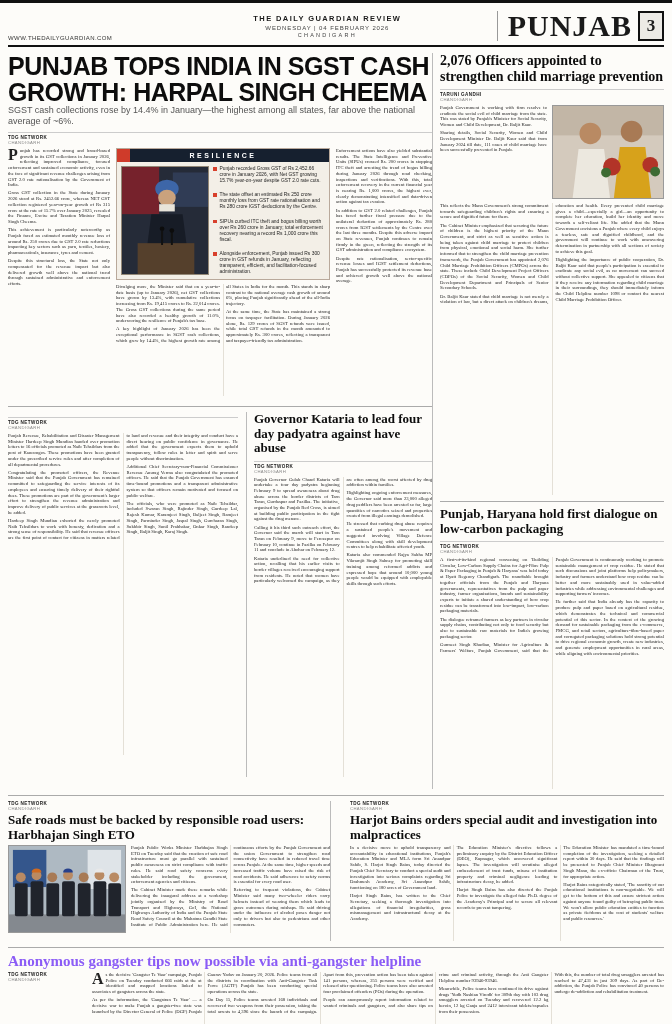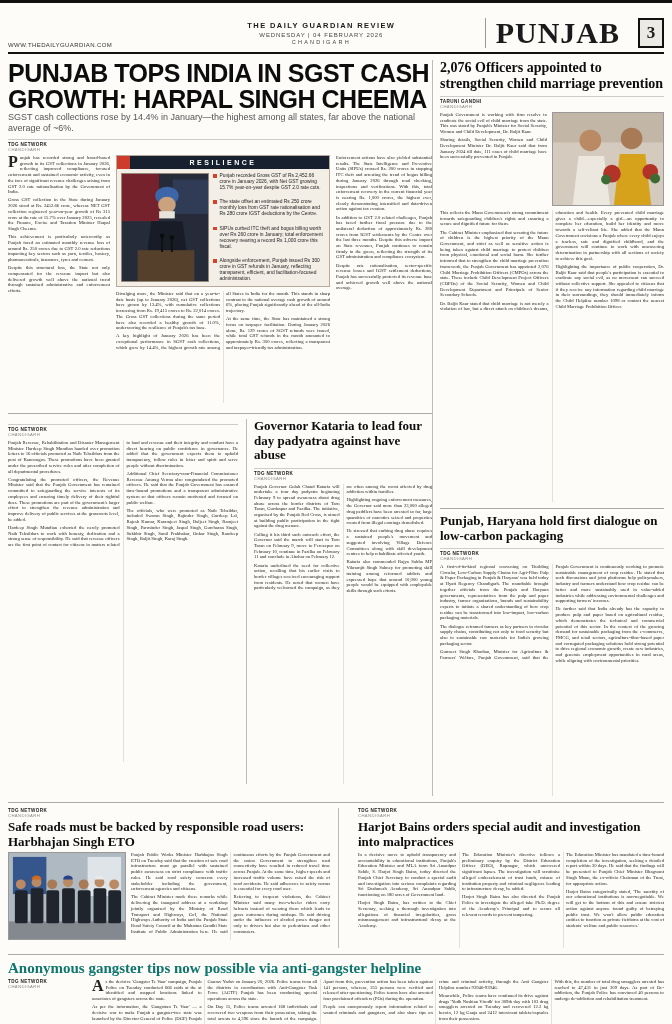--- a/index.html
+++ b/index.html
@@ -1,26 +1,26 @@
 <!DOCTYPE html>
 <html><head>
 <meta charset="utf-8">
 <style>
   *{box-sizing:border-box;margin:0;padding:0}
   html,body{background:#e9e7e2}
   .page{width:672px;height:1024px;margin:0 auto;background:#fdfcf9;color:#1a1a1a;
         font-family:"Liberation Serif",serif;overflow:hidden;padding:0 8px;position:relative}
   .topbar{height:3px;background:#111;margin:0 -8px}
-  .header{display:flex;align-items:flex-start;justify-content:space-between;padding:15px 0 4px;border-bottom:2px solid #111}
+  .header{display:flex;align-items:flex-start;justify-content:space-between;padding:8px 0 4px;border-bottom:2px solid #111}
   .site{font-family:"Liberation Sans",sans-serif;font-size:6px;letter-spacing:.4px;color:#333;align-self:flex-end;width:150px}
   .header-center{text-align:center;align-self:center}
   .paper-name{font-family:"Liberation Sans",sans-serif;font-weight:bold;font-size:7.5px;letter-spacing:1.4px}
   .edition-date{font-family:"Liberation Sans",sans-serif;font-size:6px;letter-spacing:.9px;color:#444;margin-top:2px}
   .city{font-family:"Liberation Sans",sans-serif;font-size:5.5px;letter-spacing:2.2px;color:#444;margin-top:1px}
-  .header-right{display:flex;align-items:center;gap:18px;border-left:1px solid #999;padding-left:10px}
+  .header-right{display:flex;align-items:center;gap:6px;border-left:1px solid #999;padding-left:10px}
   .section-title{font-family:"Liberation Serif",serif;font-weight:bold;font-size:30px;letter-spacing:1px;line-height:30px}
   .page-num{width:26px;height:30px;border:2px solid #111;background:#eceae5;display:flex;align-items:center;justify-content:center;
             font-size:17px;font-weight:bold;font-family:"Liberation Serif",serif}
   .band-top{display:flex;padding-top:6px}
   .left-region{width:424px;flex:none}
   .right-region{flex:1;border-left:1px solid #bbb;padding-left:7px}
   .h-main{font-family:"Liberation Sans",sans-serif;font-weight:bold;font-size:25px;line-height:26px;letter-spacing:-.5px;color:#0d0d0d}
   .standfirst{font-family:"Liberation Sans",sans-serif;font-size:9px;line-height:11px;color:#555;}
   .byline{margin:5px 0 3px;font-family:"Liberation Sans",sans-serif;border-top:1px solid #ccc;padding-top:2px}
   .byline .name{font-size:4.6px;font-weight:bold;letter-spacing:.4px;display:block}
@@ -50,28 +50,28 @@
   .photo svg{width:100%;height:100%;display:block}
   .child-photo{width:112px;flex:none}
   .child-body{columns:2;column-gap:7px;column-rule:1px solid #e4e0d7;height:292px;overflow:hidden;margin-top:4px}
   .rule{border-top:1px solid #aaa;margin:6px 0 5px}
   .mid-row{display:flex;gap:8px}
   .story-rev{width:230px;flex:none}
   .story-kat{flex:1;border-left:1px solid #bbb;padding-left:7px}
   .h-mid{font-family:"Liberation Serif",serif;font-weight:bold;font-size:13px;line-height:14.5px;color:#0d0d0d}
   .rev-body{columns:2;column-gap:7px;column-rule:1px solid #e4e0d7;height:322px;overflow:hidden}
   .kat-body{columns:2;column-gap:7px;column-rule:1px solid #e4e0d7;height:300px;overflow:hidden}
-  .band3{display:flex;gap:8px}
+  .band3{display:flex;}
   .story-safe{width:322px;flex:none}
   .story-harjot{flex:1;border-left:1px solid #bbb;padding-left:19px}
   .safe-row{display:flex;gap:5px;height:88px;overflow:hidden;margin-top:3px}
   .safe-photo{width:118px;flex:none}
   .safe-text{flex:1;columns:2;column-gap:6px;column-rule:1px solid #e4e0d7}
   .harjot-body{columns:3;column-gap:6px;column-rule:1px solid #e4e0d7;height:96px;overflow:hidden;margin-top:3px}
-  .h-gang{font-family:"Liberation Serif",serif;font-weight:bold;font-size:15px;line-height:16px;width:470px;color:#0f766e}
+  .h-gang{font-family:"Liberation Serif",serif;font-weight:bold;font-size:15px;line-height:16px;width:470px;color:#8b5cf6}
   .gang-wrap{display:flex;gap:6px;margin-top:3px;height:56px;overflow:hidden}
   .gang-byline{width:78px;flex:none}
   .gang-body{flex:1;columns:5;column-gap:6px;column-rule:1px solid #e4e0d7}
   .byline-above{margin:0 0 2px;border-top:none;padding-top:0}
 </style>
 </head>
 <body>
 
 <div class="page">
   <div class="topbar"></div>

